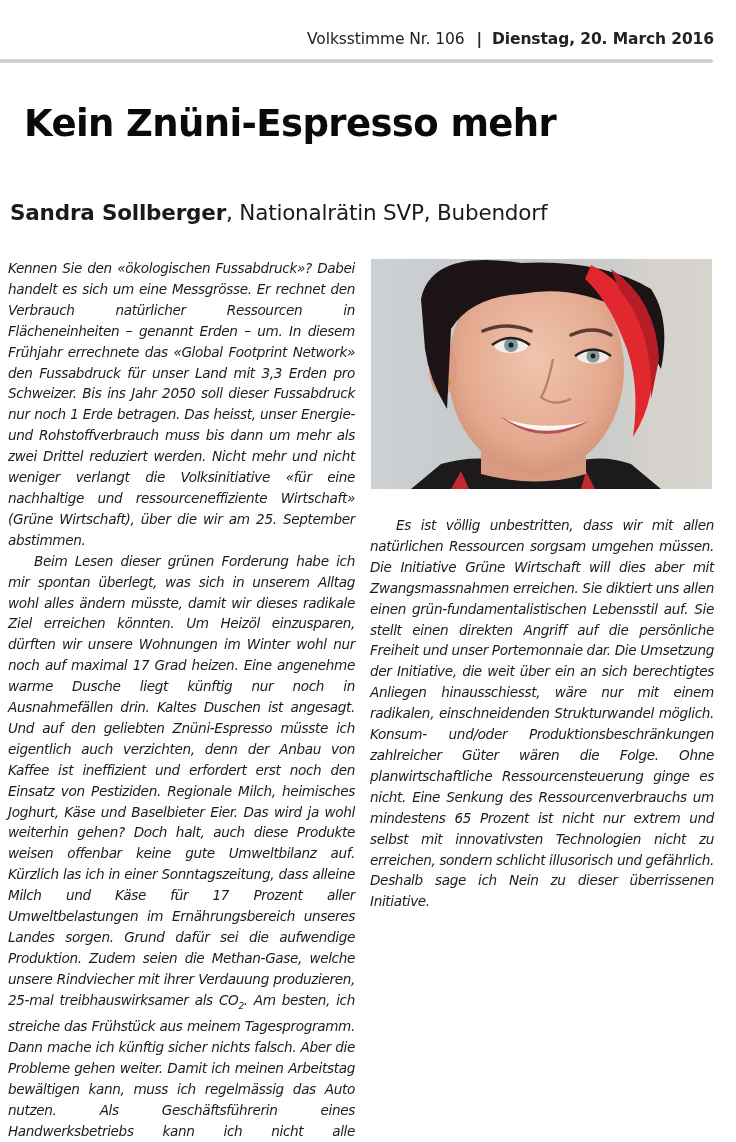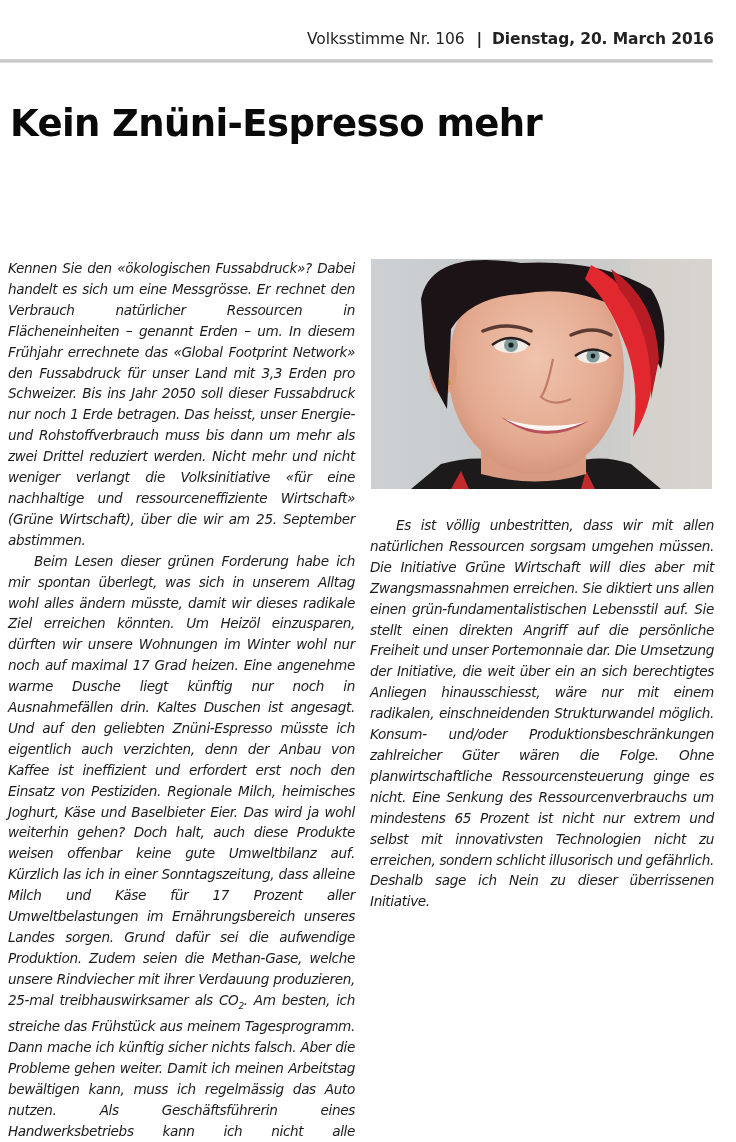--- a/index.html
+++ b/index.html
@@ -5,21 +5,21 @@
     html, body { margin: 0; padding: 0; background: #ffffff; }
     body { width: 736px; height: 1142px; position: relative; overflow: hidden; color: #111; }
     .page { position: absolute; left: 0; top: 0; width: 736px; height: 1142px; background: #fff; }
 
     .masthead { position: absolute; top: 30px; right: 22px; font-family: "DejaVu Sans", sans-serif; font-size: 15.5px; color: #222; white-space: nowrap; letter-spacing: -0.1px; }
     .masthead .pub { font-weight: normal; text-align: center; }
     .masthead .sep { display: inline-block; margin: 0 10px 0 12px; font-weight: bold; }
     .masthead .date { font-weight: bold; }
     .rule { position: absolute; left: 0; top: 59px; width: 713px; height: 4px; background: linear-gradient(#d9d9d9, #c4c4c4 50%, #e2e2e2); border-radius: 0 2px 2px 0; }
 
-    .headline { position: absolute; left: 10px; top: 102px; margin: 0; font-family: "DejaVu Sans", sans-serif; font-weight: bold; font-size: 37px; line-height: 44px; letter-spacing: -0.6px; color: #0a0a0a; }
+    .headline { position: absolute; left: 24px; top: 102px; margin: 0; font-family: "DejaVu Sans", sans-serif; font-weight: bold; font-size: 37px; line-height: 44px; letter-spacing: -0.6px; color: #0a0a0a; }
     .byline { position: absolute; left: 10px; top: 200px; font-family: "DejaVu Sans", sans-serif; font-size: 21.5px; color: #1a1a1a; white-space: nowrap; letter-spacing: -0.2px; }
     .byline .author { font-weight: bold; }
 
     .col { position: absolute; font-family: "DejaVu Sans", sans-serif; font-style: italic; font-size: 13.6px; line-height: 20.9px; color: #1c1c1c; text-align: justify; letter-spacing: -0.35px; word-spacing: -0.5px; }
     .col p { margin: 0; hyphens: manual; }
     .col p.indent { text-indent: 26px; }
     .col-left { left: 8px; top: 258px; width: 347px; }
     .col-right { left: 370px; top: 515px; width: 344px; }
 
     .photo { position: absolute; left: 371px; top: 259px; width: 341px; height: 230px; overflow: hidden; background: #d6d7d8; }
@@ -32,20 +32,23 @@
 
   <div class="masthead">
     <span class="pub">Volksstimme Nr. 106</span><span class="sep">|</span><span class="date">Dienstag, 20. March 2016</span>
   </div>
   <div class="rule"></div>
 
   <h1 class="headline">
     <span>Kein Znüni-Espresso mehr</span><br>
   </h1>
 
+  <div class="byline">
+    <span class="author">Sandra Sollberger</span><span>, Nationalrätin SVP, Bubendorf</span>
+  </div>
 
   <div class="col col-left">
     <p>Kennen Sie den «ökologischen Fussabdruck»? Dabei handelt es sich um eine Messgrösse. Er rechnet den Verbrauch natürlicher Ressourcen in Flächeneinheiten – genannt Erden – um. In diesem Frühjahr errechnete das «Global Footprint Network» den Fussabdruck für unser Land mit 3,3 Erden pro Schweizer. Bis ins Jahr 2050 soll dieser Fussabdruck nur noch 1 Erde betragen. Das heisst, unser Energie- und Rohstoffverbrauch muss bis dann um mehr als zwei Drittel reduziert werden. Nicht mehr und nicht weniger verlangt die Volksinitiative «für eine nachhaltige und ressourceneffiziente Wirtschaft» (Grüne Wirtschaft), über die wir am 25. September abstimmen.</p>
     <p class="indent"><span>Beim Lesen dieser grünen Forderung habe ich mir spontan überlegt, was sich in unserem Alltag wohl alles ändern müsste, damit wir dieses radikale Ziel erreichen könnten. Um Heizöl einzusparen, dürften wir unsere Wohnungen im Winter wohl nur noch auf maximal 17 Grad heizen. Eine angenehme warme Dusche liegt künftig nur noch in Ausnahmefällen drin. Kaltes Duschen ist angesagt. Und auf den geliebten Znüni-Espresso müsste ich eigentlich auch verzichten, denn der Anbau von Kaffee ist ineffizient und erfordert erst noch den Einsatz von Pestiziden. Regionale Milch, heimisches Joghurt, Käse und Baselbieter Eier. Das wird ja wohl weiterhin gehen? Doch halt, auch diese Produkte weisen offenbar keine gute Umweltbilanz auf. Kürzlich las ich in einer Sonntagszeitung, dass alleine Milch und Käse für 17 Prozent aller Umweltbelastungen im Ernährungsbereich unseres Landes sorgen. Grund dafür sei die aufwendige Produktion. Zudem seien die Methan-Gase, welche unsere Rindviecher mit ihrer Verdauung produzieren, 25-mal treibhauswirksamer als CO</span><sub style="font-size:9px;">2</sub><span>. Am besten, ich streiche das Frühstück aus meinem Tagesprogramm. Dann mache ich künftig sicher nichts falsch. Aber die Probleme gehen weiter. Damit ich meinen Arbeitstag bewältigen kann, muss ich regelmässig das Auto nutzen. Als Geschäftsführerin eines Handwerksbetriebs kann ich nicht alle Verpflichtungen mit öffentlichen Verkehrsmitteln bewältigen.</span></p>
   </div>
 
   <div class="photo">
     <svg width="341" height="230" viewBox="0 0 341 230">
       <defs>
         <linearGradient id="bg" x1="0" y1="0" x2="1" y2="0">

